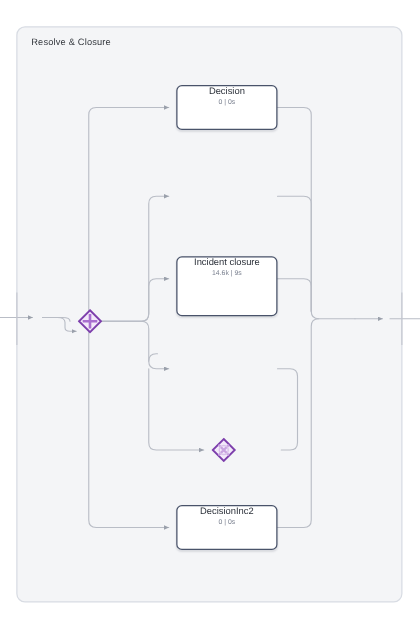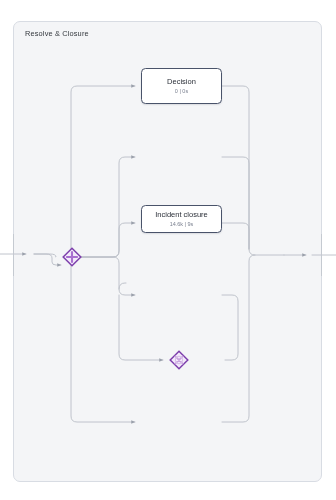--- a/index.html
+++ b/index.html
@@ -45,21 +45,20 @@
   }
   .node {
     position: absolute;
     box-sizing: border-box;
     background: #ffffff;
     border: 1.3px solid #49536a;
     border-radius: 4.5px;
     display: flex;
     flex-direction: column;
     align-items: center;
-    justify-content: center;
     box-shadow: 0 1px 1.5px rgba(40,50,70,0.13);
   }
   .node-label {
     font-size: 7.5px;
     color: #2b3039;
     line-height: 1.1;
     white-space: nowrap;
     overflow: hidden;
     text-overflow: ellipsis;
     max-width: 72px;
@@ -124,26 +123,30 @@
       <line x1="321.5" y1="234" x2="321.5" y2="276"></line>
     </g>
   </svg>
 
   <div class="node" style="left:141px; top:68px; width:81px; height:36px;">
     <div class="node-label">Decision</div>
     <div class="node-metrics">0 | 0s</div>
   </div>
 
 
-  <div class="node" style="left:141px; top:205px; width:81px; height:28px;">
+  <div class="node" style="left:141px; top:205px; width:81px; height:48px;">
     <div class="node-label">Incident closure</div>
     <div class="node-metrics">14.6k | 9s</div>
   </div>
 
 
+  <div class="node" style="left:141px; top:404px; width:81px; height:36px;">
+    <div class="node-label">DecisionInc2</div>
+    <div class="node-metrics">0 | 0s</div>
+  </div>
 
   <svg class="gateway" style="left:62px; top:247px;" viewBox="0 0 20 20" xmlns="http://www.w3.org/2000/svg">
     <path d="M10,1.2 L18.8,10 L10,18.8 L1.2,10 Z" fill="#f3e9fa" stroke="#7d3fac" stroke-width="1.5"></path>
     <path d="M10,5.2 L10,14.8 M5.2,10 L14.8,10" stroke="#a96fd0" stroke-width="2.1" stroke-linecap="square"></path>
   </svg>
 
   <svg class="gateway" style="left:169px; top:350px;" viewBox="0 0 20 20" xmlns="http://www.w3.org/2000/svg">
     <path d="M10,1.2 L18.8,10 L10,18.8 L1.2,10 Z" fill="#f3e9fa" stroke="#7d3fac" stroke-width="1.5"></path>
     <path d="M6.3,6.3 L13.7,13.7 M13.7,6.3 L6.3,13.7" stroke="#c9a4e0" stroke-width="1.7" stroke-linecap="round"></path>
     <circle cx="10" cy="10" r="3.6" fill="none" stroke="#d9c2e9" stroke-width="1.1"></circle>

